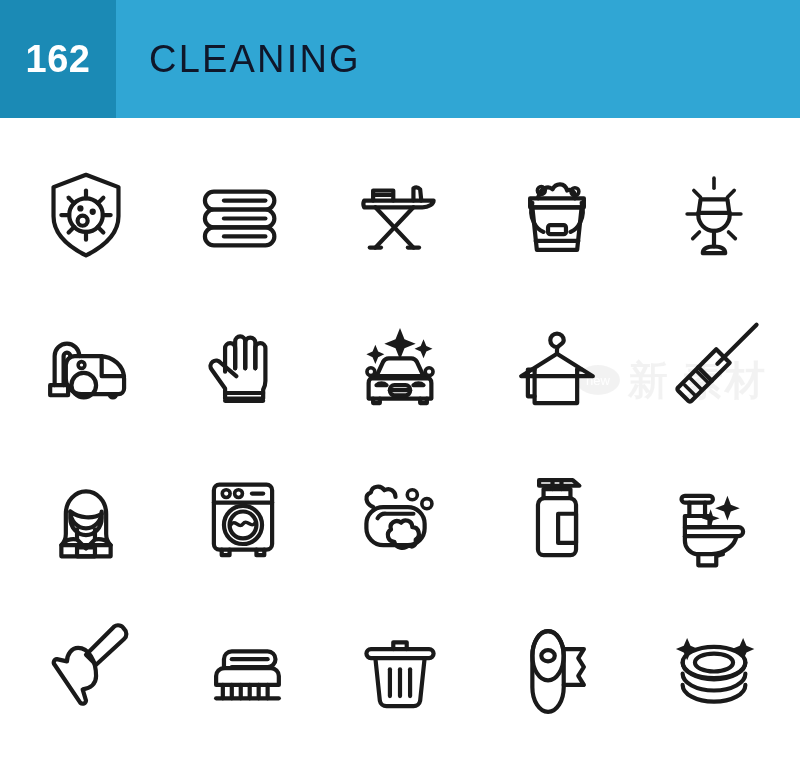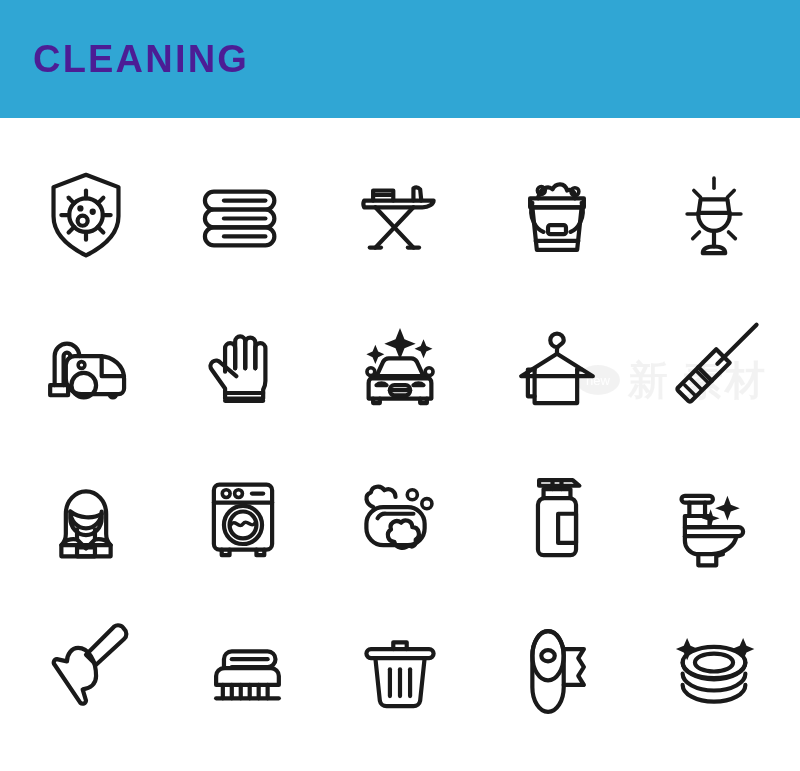--- a/index.html
+++ b/index.html
@@ -34,23 +34,23 @@
     font-weight: bold;
     letter-spacing: 0.5px;
   }
   .header-title-wrap {
     flex: 1;
     display: flex;
     align-items: center;
     padding-left: 33px;
   }
   .header-title {
-    color: #4c1d95;
+    color: #0f172a;
     font-size: 38px;
-    font-weight: bold;
+    font-weight: normal;
     letter-spacing: 2.2px;
   }
 
   
   .grid {
     width: 800px;
     height: 653px;
     display: grid;
     grid-template-columns: repeat(5, 1fr);
     grid-template-rows: repeat(4, 1fr);
@@ -122,20 +122,23 @@
     font-weight: bold;
     color: #8d8d8d;
     letter-spacing: 2px;
     white-space: nowrap;
   }
 </style>
 </head>
 <body>
 
 <div class="header">
+  <div class="header-count">
+    <span>162</span>
+  </div>
   <div class="header-title-wrap">
     <span class="header-title">CLEANING</span>
   </div>
 </div>
 
 <div class="watermark">
   <div class="wm-badge">new</div>
   <div class="wm-text">新 素材</div>
 </div>
 

